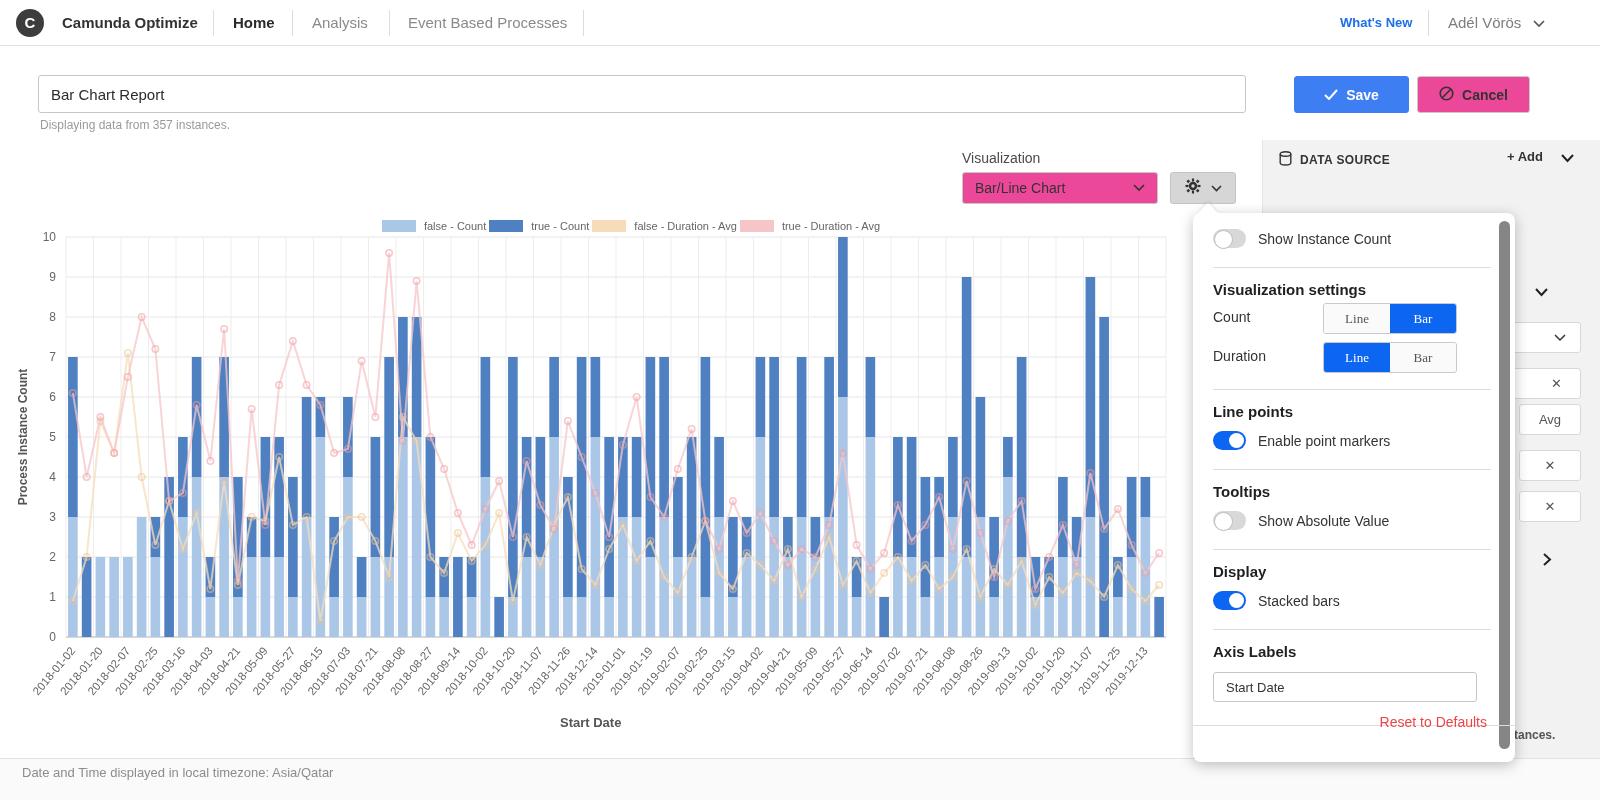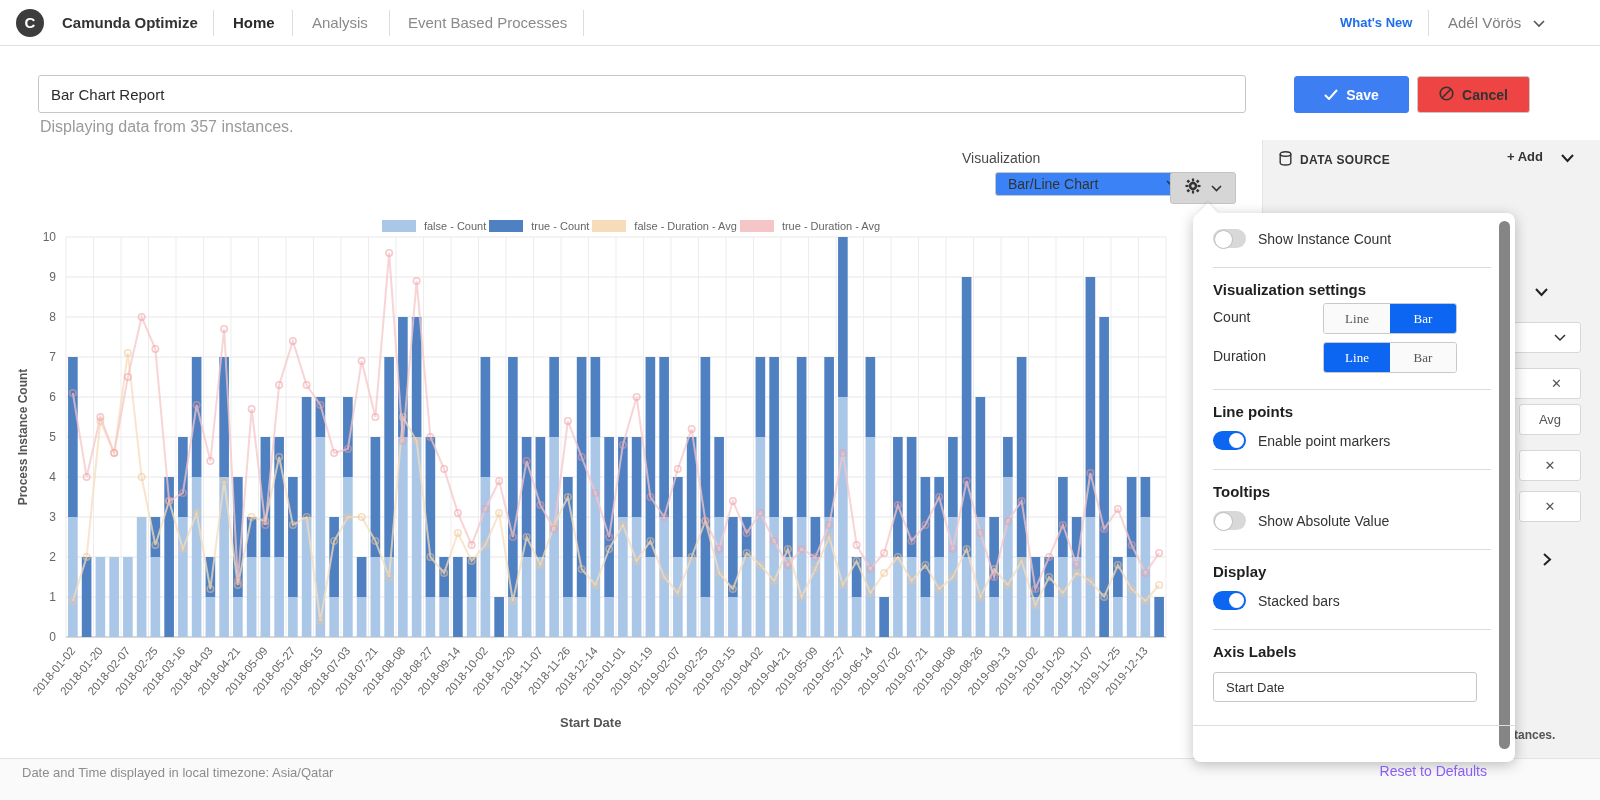--- a/index.html
+++ b/index.html
@@ -10,28 +10,28 @@
   .logo { position:absolute; left:16px; top:9px; width:28px; height:28px; border-radius:50%; background:#3d3d3d; color:#fff; font-weight:bold; font-size:15px; text-align:center; line-height:28px; }
   .brand { position:absolute; left:62px; top:14px; font-size:15px; font-weight:bold; color:#333; }
   .hdiv { position:absolute; top:10px; width:1px; height:26px; background:#ddd; }
   .navlink { position:absolute; top:14px; font-size:15px; color:#8a8a8a; cursor:pointer; }
   .navlink.active { color:#2b2b2b; font-weight:bold; }
   .whatsnew { position:absolute; top:15px; font-size:13px; font-weight:bold; color:#1c6fe8; cursor:pointer; }
   .user { position:absolute; top:14px; font-size:15px; color:#7d7d7d; cursor:pointer; }
 
   
   #name-input { position:absolute; left:38px; top:75px; width:1208px; height:38px; border:1px solid #c6c6c6; border-radius:3px; font-size:15px; color:#2b2b2b; padding:0 12px; font-family:"Liberation Sans",sans-serif; background:#fff; }
-  #instances-note { position:absolute; left:40px; top:118px; font-size:16px; color:#9a9a9a; }
+  #instances-note { position:absolute; left:40px; top:118px; font-size:12px; color:#9a9a9a; }
   .btn { position:absolute; height:37px; border-radius:3px; font-size:14px; font-weight:bold; display:flex; align-items:center; justify-content:center; gap:8px; cursor:pointer; }
   #save-btn { left:1294px; top:76px; width:115px; background:#3d7ef2; color:#fff; border:1px solid #3d7ef2;align-items:center; }
-  #cancel-btn { left:1417px; top:76px; width:113px; background:#ef4444; color:#333; border:1px solid #c9c9c9; }
+  #cancel-btn { left:1417px; top:76px; width:113px; background:#ec4899; color:#333; border:1px solid #c9c9c9; }
 
   
   #viz-label { position:absolute; left:962px; top:150px; font-size:14px; color:#4a4a4a; }
-  #viz-select { position:absolute; left:962px; top:172px; width:196px; height:24px; background:#3b82f6; border:1px solid #c6c6c6; border-radius:3px; font-size:14px; color:#333; display:flex; align-items:center; padding:0 12px; justify-content:space-between; cursor:pointer;margin-left:33px; }
+  #viz-select { position:absolute; left:962px; top:172px; width:196px; height:32px; background:#ec4899; border:1px solid #c6c6c6; border-radius:3px; font-size:14px; color:#333; display:flex; align-items:center; padding:0 12px; justify-content:space-between; cursor:pointer; }
   #gear-btn { position:absolute; left:1170px; top:172px; width:66px; height:32px; background:#d6d6d6; border:1px solid #c4c4c4; border-radius:3px; display:flex; align-items:center; justify-content:center; gap:10px; cursor:pointer; }
 
   
   #sidebar { position:absolute; left:1262px; top:140px; width:338px; height:618px; background:#f2f2f2; border-left:1px solid #e4e4e4; z-index:5; }
   #ds-header { position:absolute; left:16px; top:11px; font-size:12px; font-weight:bold; color:#333; letter-spacing:.4px; display:flex; align-items:center; gap:8px; }
   #ds-add { position:absolute; left:244px; top:9px; font-size:13px; color:#333; cursor:pointer; font-weight:bold; }
   #ds-card { position:absolute; left:15px; top:38px; width:303px; height:70px; background:#fff; border:1px solid #e6e6e6; border-radius:4px; }
   #ds-card span { position:absolute; left:19px; top:15px; font-size:14px; color:#333; }
   .frag-box { position:absolute; background:#fff; border:1px solid #d8d8d8; border-radius:3px; display:flex; align-items:center; justify-content:center; font-size:13px; color:#555; cursor:pointer; }
   .frag-x { font-size:13px; color:#555; }
@@ -55,21 +55,21 @@
   .toggle { width:33px; height:19px; border-radius:10px; position:relative; cursor:pointer; flex:0 0 auto; }
   .toggle.off { background:#d8d8d8; }
   .toggle.off::after { content:""; position:absolute; left:1px; top:1px; width:17px; height:17px; border-radius:50%; background:#fff; border:1px solid #bdbdbd; }
   .toggle.on { background:#0d66f2; }
   .toggle.on::after { content:""; position:absolute; right:2px; top:2px; width:15px; height:15px; border-radius:50%; background:#fff; }
   .seg { position:absolute; left:130px; display:flex; border:1px solid #c9c9c9; border-radius:3px; overflow:hidden;font-family:Liberation Serif, serif; }
   .seg div { width:66px; height:29px; font-size:13px; display:flex; align-items:center; justify-content:center; background:#fafafa; color:#555; cursor:pointer; }
   .seg div.active { background:#0d66f2; color:#fff; }
   #axis-input { position:absolute; left:20px; top:459px; width:264px; height:30px; border:1px solid #c6c6c6; border-radius:3px; font-size:13px; color:#333; padding:0 12px; font-family:"Liberation Sans",sans-serif; }
   #pop-footer-hr { position:absolute; left:0; top:512px; width:322px; border-top:1px solid #ddd; }
-  #reset-link { position:absolute; right:28px; top:550px; font-size:14px; color:#8b5cf6; cursor:pointer; }
+  #reset-link { position:absolute; right:28px; top:501px; font-size:14px; color:#ef4444; cursor:pointer; }
 
   
   #footer { position:absolute; left:0; top:758px; width:1600px; height:42px; background:#fafafa; border-top:1px solid #e3e3e3; z-index:20; }
   #tz-note { position:absolute; left:22px; top:6px; font-size:13px; color:#8c8c8c; }
   #copyright { position:absolute; right:20px; top:6px; font-size:13px; color:#777; }
 
   .chev svg { display:block; }
 </style>
 </head>
 <body>

